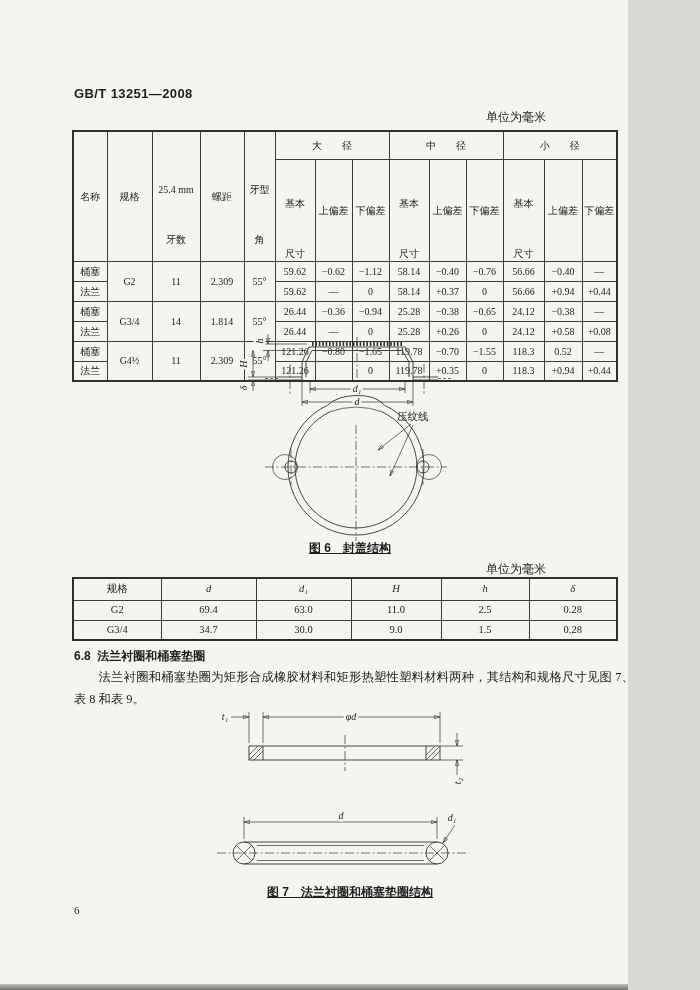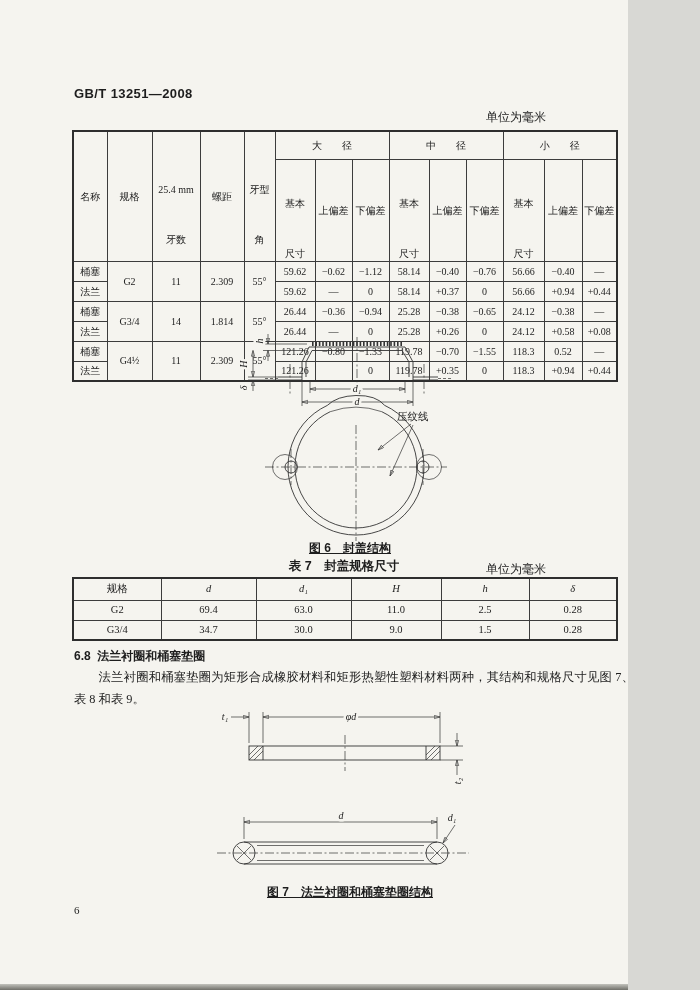--- a/index.html
+++ b/index.html
@@ -163,21 +163,21 @@
     </tr>
 
     <tr style="height:20px">
       <td>桶塞</td>
       <td rowspan="2">G4½</td>
       <td rowspan="2">11</td>
       <td rowspan="2">2.309</td>
       <td rowspan="2">55°</td>
       <td>121.26</td>
       <td>−0.80</td>
-      <td>−1.33</td>
+      <td>−1.65</td>
       <td>119.78</td>
       <td>−0.70</td>
       <td>−1.55</td>
       <td>118.3</td>
       <td>0.52</td>
       <td>—</td>
     </tr>
     <tr style="height:20px">
       <td>法兰</td>
       <td>121.26</td>
@@ -260,21 +260,20 @@
     <line class="dashdot" x1="130" y1="134" x2="312" y2="134"></line>
     <line class="dashdot" x1="221" y1="92" x2="221" y2="208"></line>
 
     <text class="cnlbl" x="262" y="87">压纹线</text>
     <line class="thin" x1="276" y1="91" x2="243" y2="117" marker-end="url(#a1)"></line>
     <line class="thin" x1="278" y1="92" x2="255" y2="143" marker-end="url(#a1)"></line>
   </svg>
 
   <div class="figcap" style="top:540px">图 6　封盖结构</div>
 
-  <div class="tbl-caption" style="top:558px">表 7　封盖规格尺寸</div>
   <div class="unit-note" style="top:561px">单位为毫米</div>
 
   <table class="dtable t7">
     <colgroup>
       <col style="width:88px">
         <col style="width:95px">
         <col style="width:95px">
       <col style="width:90px">
         <col style="width:88px">
         <col style="width:88px">

